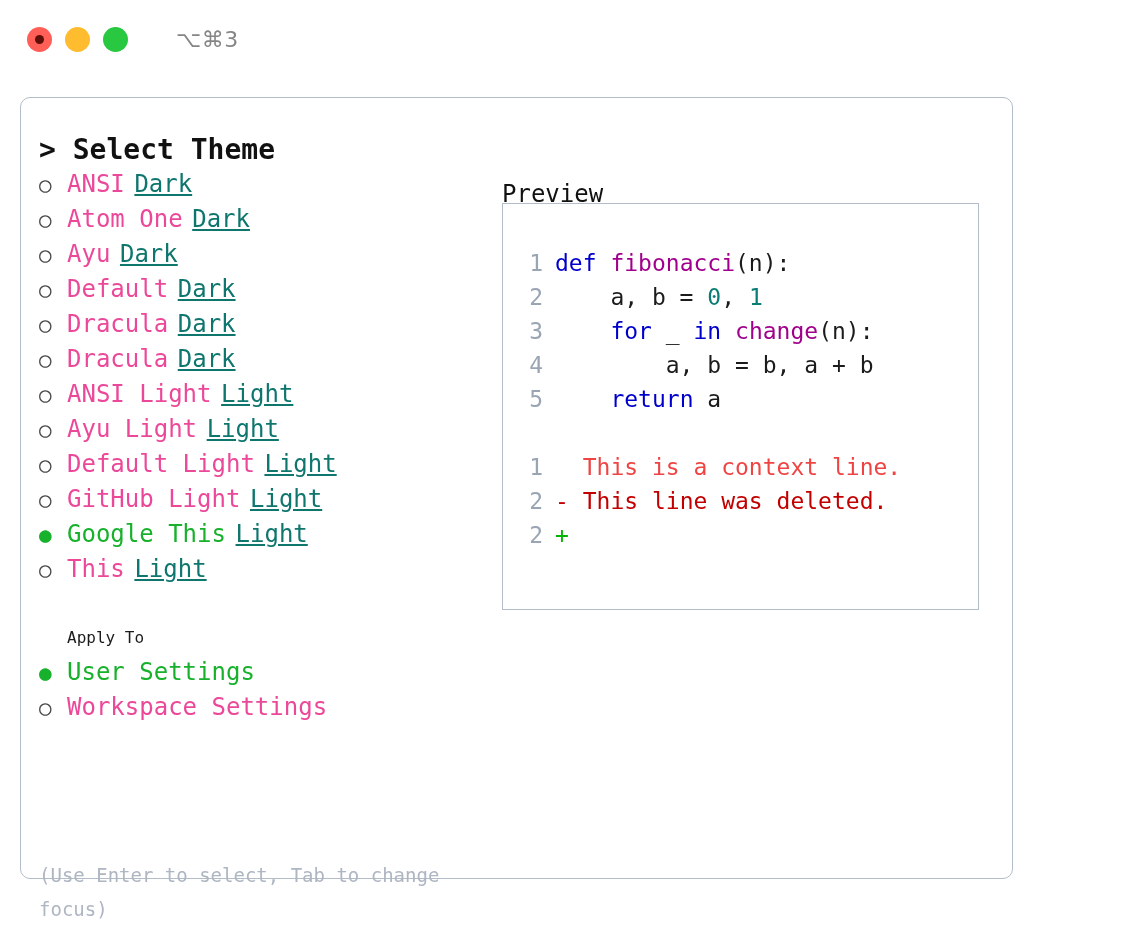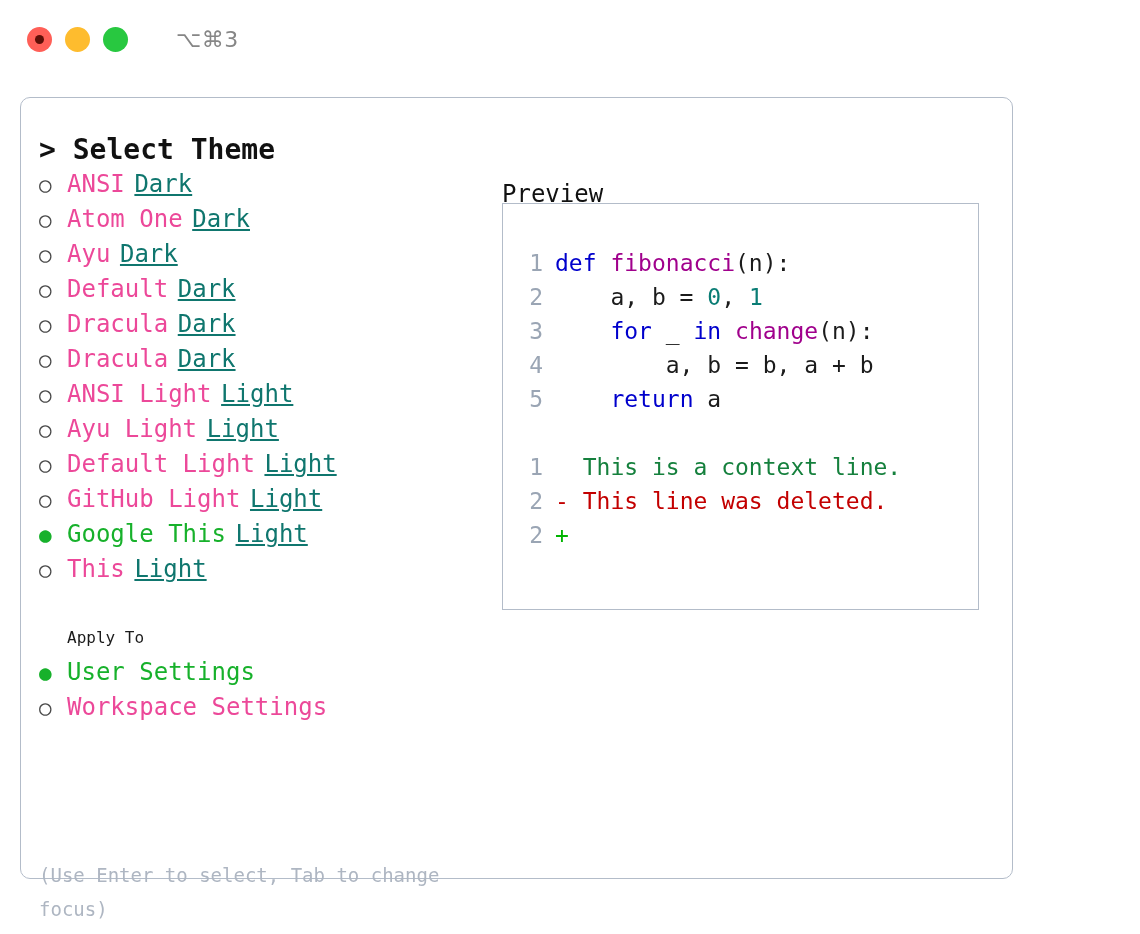--- a/index.html
+++ b/index.html
@@ -179,21 +179,21 @@
     color: #9aa5b4;
     padding-right: 12px;
   }
   .blank-line { height: 34px; }
 
   
   .t-kw   { color: #0000cc; text-align: center; }
   .t-fn   { color: #a0008c; }
   .t-num  { color: #0a7d75; }
   .t-txt  { color: #1b1b1b; }
-  .t-ctx  { color: #15803d; }
+  .t-ctx  { color: #ef4444; }
   .t-del  { color: #c30000; }
   .t-add  { color: #00b400; }
 </style>
 </head>
 <body>
 
 <div id="window">
 
   <div id="titlebar">
     <div class="traffic-lights">

